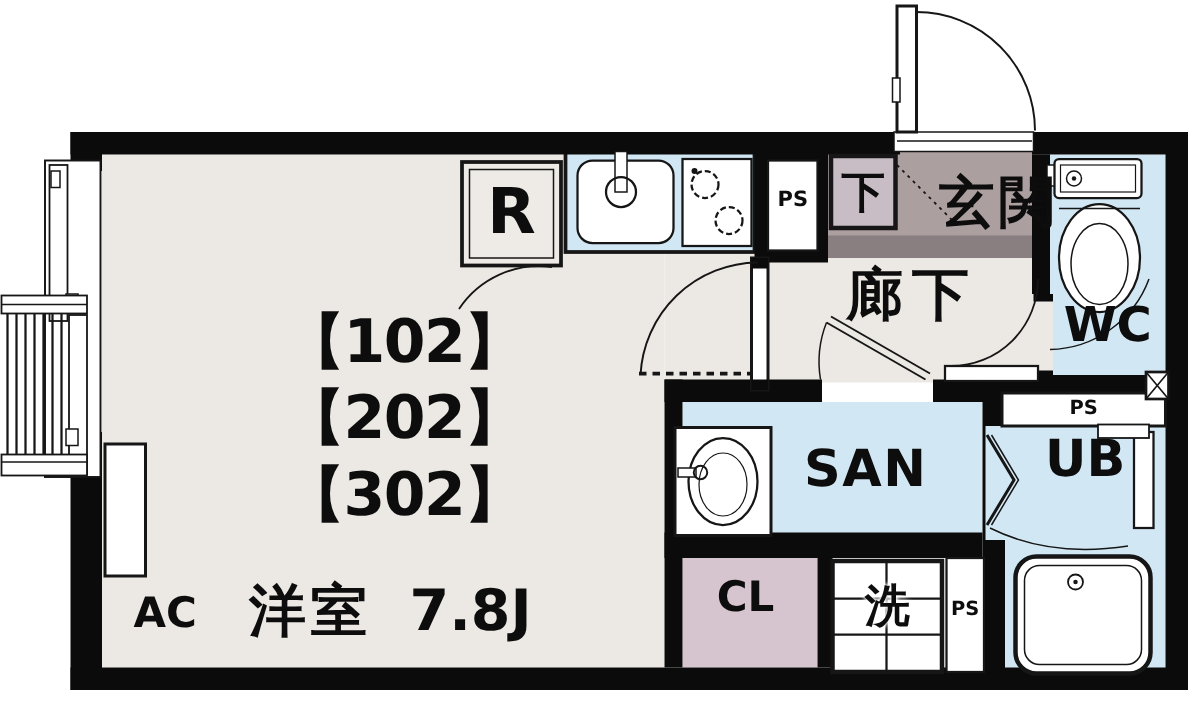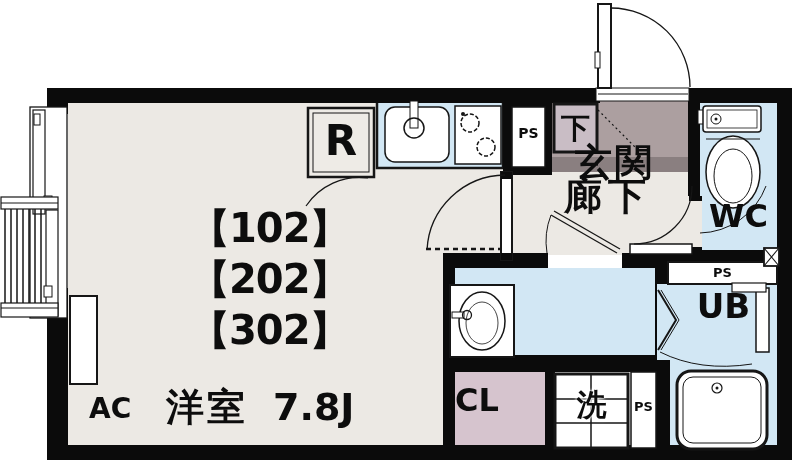--- a/index.html
+++ b/index.html
@@ -12,26 +12,26 @@
   .plan svg{position:absolute;left:0;top:0;}
   .lbl{position:absolute;font-weight:bold;color:#0D0D0D;white-space:nowrap;line-height:1;}
   .units div{font-size:40px;line-height:51px;letter-spacing:-1px;}
   .units{left:190px;top:203px;}
   .l-room{left:166px;top:388px;font-size:38px;letter-spacing:3px;}
   .l-size{left:273px;top:388px;font-size:38px;}
   .l-ac{left:68px;top:395px;font-size:28px;padding-left:21px;}
   .l-r{left:308px;top:120px;width:66px;text-align:center;font-size:42px;}
   .l-psk{left:512px;top:126px;width:33px;text-align:center;font-size:14px;}
   .l-shoe{left:554px;top:114px;width:43px;text-align:center;font-size:29px;}
-  .l-genkan{left:575px;top:116px;font-size:37px;letter-spacing:3px;margin-top:28px;}
+  .l-genkan{left:626px;top:116px;font-size:37px;letter-spacing:3px;}
   .l-hall{left:564px;top:177px;font-size:38px;letter-spacing:6px;}
   .l-wc{left:700px;top:200px;width:77px;text-align:center;font-size:32px;}
   .l-psshaft{left:668px;top:266px;width:109px;text-align:center;font-size:13px;}
   .l-san{left:536px;top:296px;font-size:34px;letter-spacing:1px;}
-  .l-cl{left:455px;top:384px;width:84px;text-align:left;font-size:32px;}
+  .l-cl{left:455px;top:384px;width:84px;text-align:center;font-size:28px;}
   .l-sen{left:555px;top:390px;width:73px;text-align:center;font-size:30px;
          text-shadow:0 0 2px #fff,0 0 3px #fff,0 0 4px #fff;}
   .l-psu{left:631px;top:400px;width:25px;text-align:center;font-size:13px;}
   .l-ub{left:670px;top:289px;width:107px;text-align:center;font-size:34px;}
   .l-ubsize{left:670px;top:325px;width:107px;text-align:center;font-size:36px;letter-spacing:1px;}
 </style>
 </head>
 <body>
 
 <div class="plan">
@@ -210,18 +210,19 @@
 <div class="lbl l-room">洋室</div>
 <div class="lbl l-size">7.8J</div>
 <div class="lbl l-ac">AC</div>
 <div class="lbl l-r">R</div>
 <div class="lbl l-psk">PS</div>
 <div class="lbl l-shoe">下</div>
 <div class="lbl l-genkan">玄関</div>
 <div class="lbl l-hall">廊下</div>
 <div class="lbl l-wc">WC</div>
 <div class="lbl l-psshaft">PS</div>
+<div class="lbl l-san">SAN</div>
 <div class="lbl l-cl">CL</div>
 <div class="lbl l-sen">洗</div>
 <div class="lbl l-psu">PS</div>
 <div class="lbl l-ub">UB</div>
 
 </div>
 
 </body></html>

